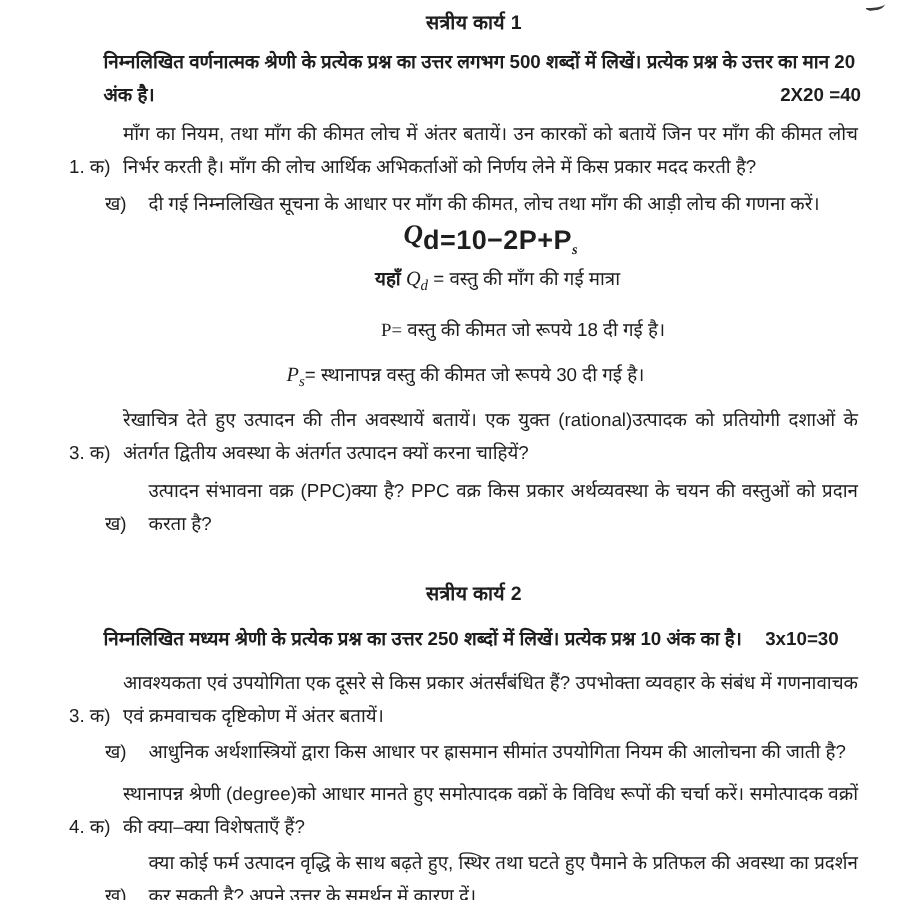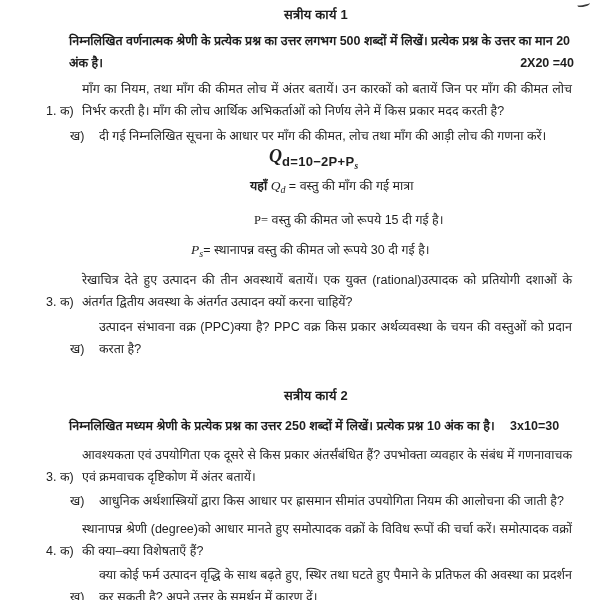--- a/index.html
+++ b/index.html
@@ -23,21 +23,21 @@
   .qrow { display: flex; align-items: flex-end; line-height: 21.5px; }
   .qrow.main { left: 14px; right: 28px; }
   .qrow.main .qnum { width: 36px; flex-shrink: 0; }
   .qrow.sub { left: 38px; right: 28px; }
   .qrow.sub .qnum { width: 29px; flex-shrink: 0; }
   .qtext { flex: 1; text-align: justify; }
 
   .serif { font-family: "Liberation Serif", serif; }
   .formula-line { white-space: nowrap; }
   .fq { font-family: "Liberation Serif", serif; font-style: italic; font-weight: bold; font-size: 18px; }
-  .fsub { font-weight: bold; font-size: 13px; vertical-align: -4px; letter-spacing: 0.3px; }
+  .fsub { font-weight: bold; font-size: 18px; vertical-align: -4px; letter-spacing: 0.3px; }
   .fsubsub { font-weight: bold; font-size: 9.5px; vertical-align: -7px; font-style: italic; font-family: "Liberation Serif", serif; }
   .fvar { font-family: "Liberation Serif", serif; font-style: italic; font-size: 13.5px; }
   .fvarsub { font-family: "Liberation Serif", serif; font-style: italic; font-size: 10px; vertical-align: -3px; }
   .def { line-height: 20px; white-space: nowrap; }
 
   .corner-mark {
     position: absolute;
     top: 1px; left: 577px;
     width: 13px; height: 6px;
     border-bottom: 2.5px solid #3a3a3a;
@@ -73,21 +73,21 @@
 </div>
 
 <div class="abs def" style="top:176px;left:191px">
   <span class="bold">यहाँ</span>
   <span class="fvar">Q</span><span class="fvarsub">d</span>
   <span>= वस्तु की माँग की गई मात्रा</span>
 </div>
 
 <div class="abs def" style="top:210px;left:222px">
   <span class="serif">P=</span>
-  <span>वस्तु की कीमत जो रूपये 15 दी गई है।</span>
+  <span>वस्तु की कीमत जो रूपये 18 दी गई है।</span>
 </div>
 
 <div class="abs def" style="top:240px;left:159px">
   <span class="fvar">P</span><span class="fvarsub">s</span><span>= स्थानापन्न वस्तु की कीमत जो रूपये 30 दी गई है।</span>
 </div>
 
 <div class="abs qrow main" style="top:270px">
   <span class="qnum">3. क)</span>
   <div class="qtext">रेखाचित्र देते हुए उत्पादन की तीन अवस्थायें बतायें। एक युक्त (rational)उत्पादक को प्रतियोगी दशाओं के अंतर्गत द्वितीय अवस्था के अंतर्गत उत्पादन क्यों करना चाहियें?</div>
 </div>

